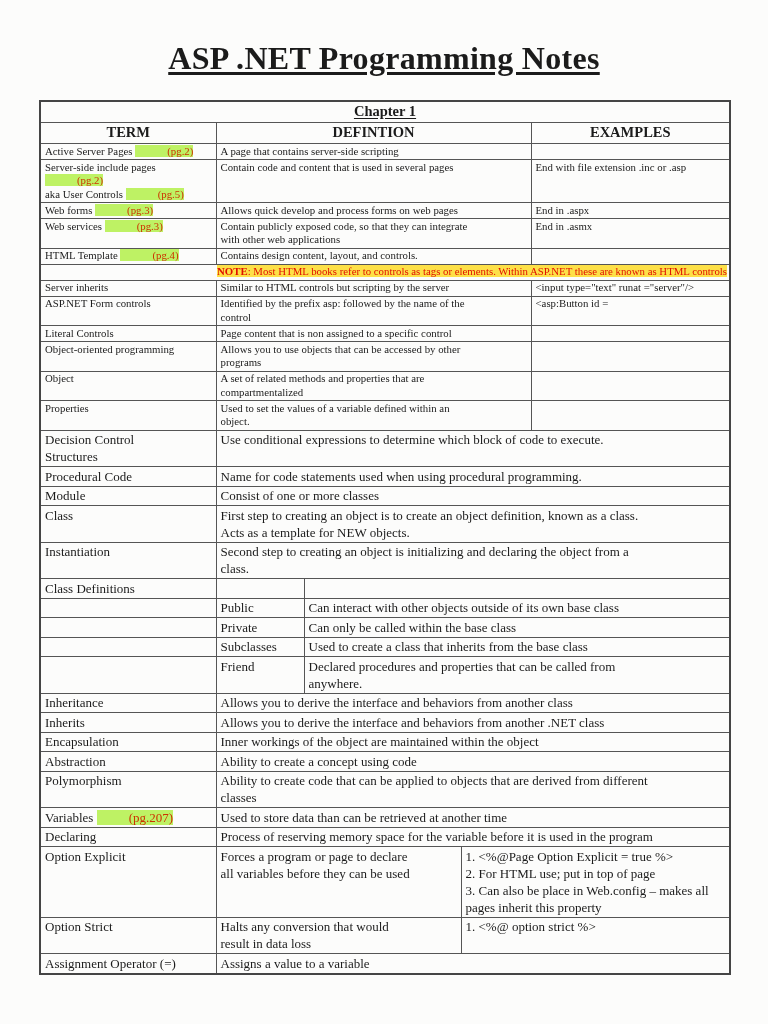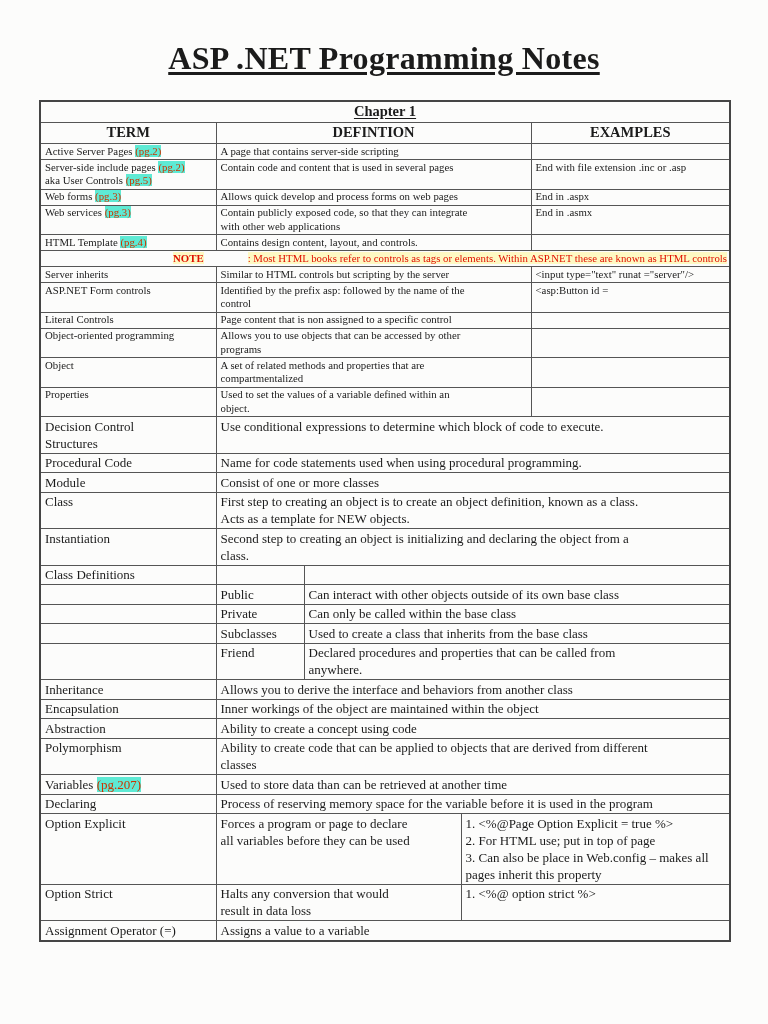--- a/index.html
+++ b/index.html
@@ -21,22 +21,22 @@
   }
   th, td { border:1.3px solid #555; vertical-align:top; }
   thead th { font-weight:bold; text-align:center; padding:1px 0 2px; font-size:14.5px; }
   .chapter-row th span { text-decoration:underline; text-underline-offset:2px; }
 
   td { padding:0.5px 3px 1px 4px; white-space:pre-line; }
   tr.sm td { font-size:10.8px; line-height:13.5px; }
   tr.lg td { font-size:13px;   line-height:17px; }
   tr[data-align="right"] td { text-align:right; padding-right:2px; }
 
-  .hl   { background:#5eead4; color:#cc3300; }
-  .note { background:#fef9c3; color:#e01000;margin-left:44px; }
+  .hl   { background:#bef264; color:#cc3300;padding-left:32px; }
+  .note { background:#fde047; color:#e01000; }
   .b    { font-weight:bold; }
 </style>
 </head>
 <body>
 
 <div class="page">
 
   <div class="title">
     <span>ASP .NET Programming Notes</span>
   </div>
@@ -173,20 +173,24 @@
           <td colspan="1"><span></span></td>
           <td colspan="1"><span>Friend</span></td>
           <td colspan="3"><span>Declared procedures and properties that can be called from
 anywhere.</span></td>
         </tr>
         <tr class="lg">
           <td colspan="1"><span>Inheritance</span></td>
           <td colspan="4"><span>Allows you to derive the interface and behaviors from another class</span></td>
         </tr>
         <tr class="lg">
+          <td colspan="1"><span>Inherits</span></td>
+          <td colspan="4"><span>Allows you to derive the interface and behaviors from another .NET class</span></td>
+        </tr>
+        <tr class="lg">
           <td colspan="1"><span>Encapsulation</span></td>
           <td colspan="4"><span>Inner workings of the object are maintained within the object</span></td>
         </tr>
         <tr class="lg">
           <td colspan="1"><span>Abstraction</span></td>
           <td colspan="4"><span>Ability to create a concept using code</span></td>
         </tr>
         <tr class="lg">
           <td colspan="1"><span>Polymorphism</span></td>
           <td colspan="4"><span>Ability to create code that can be applied to objects that are derived from different

